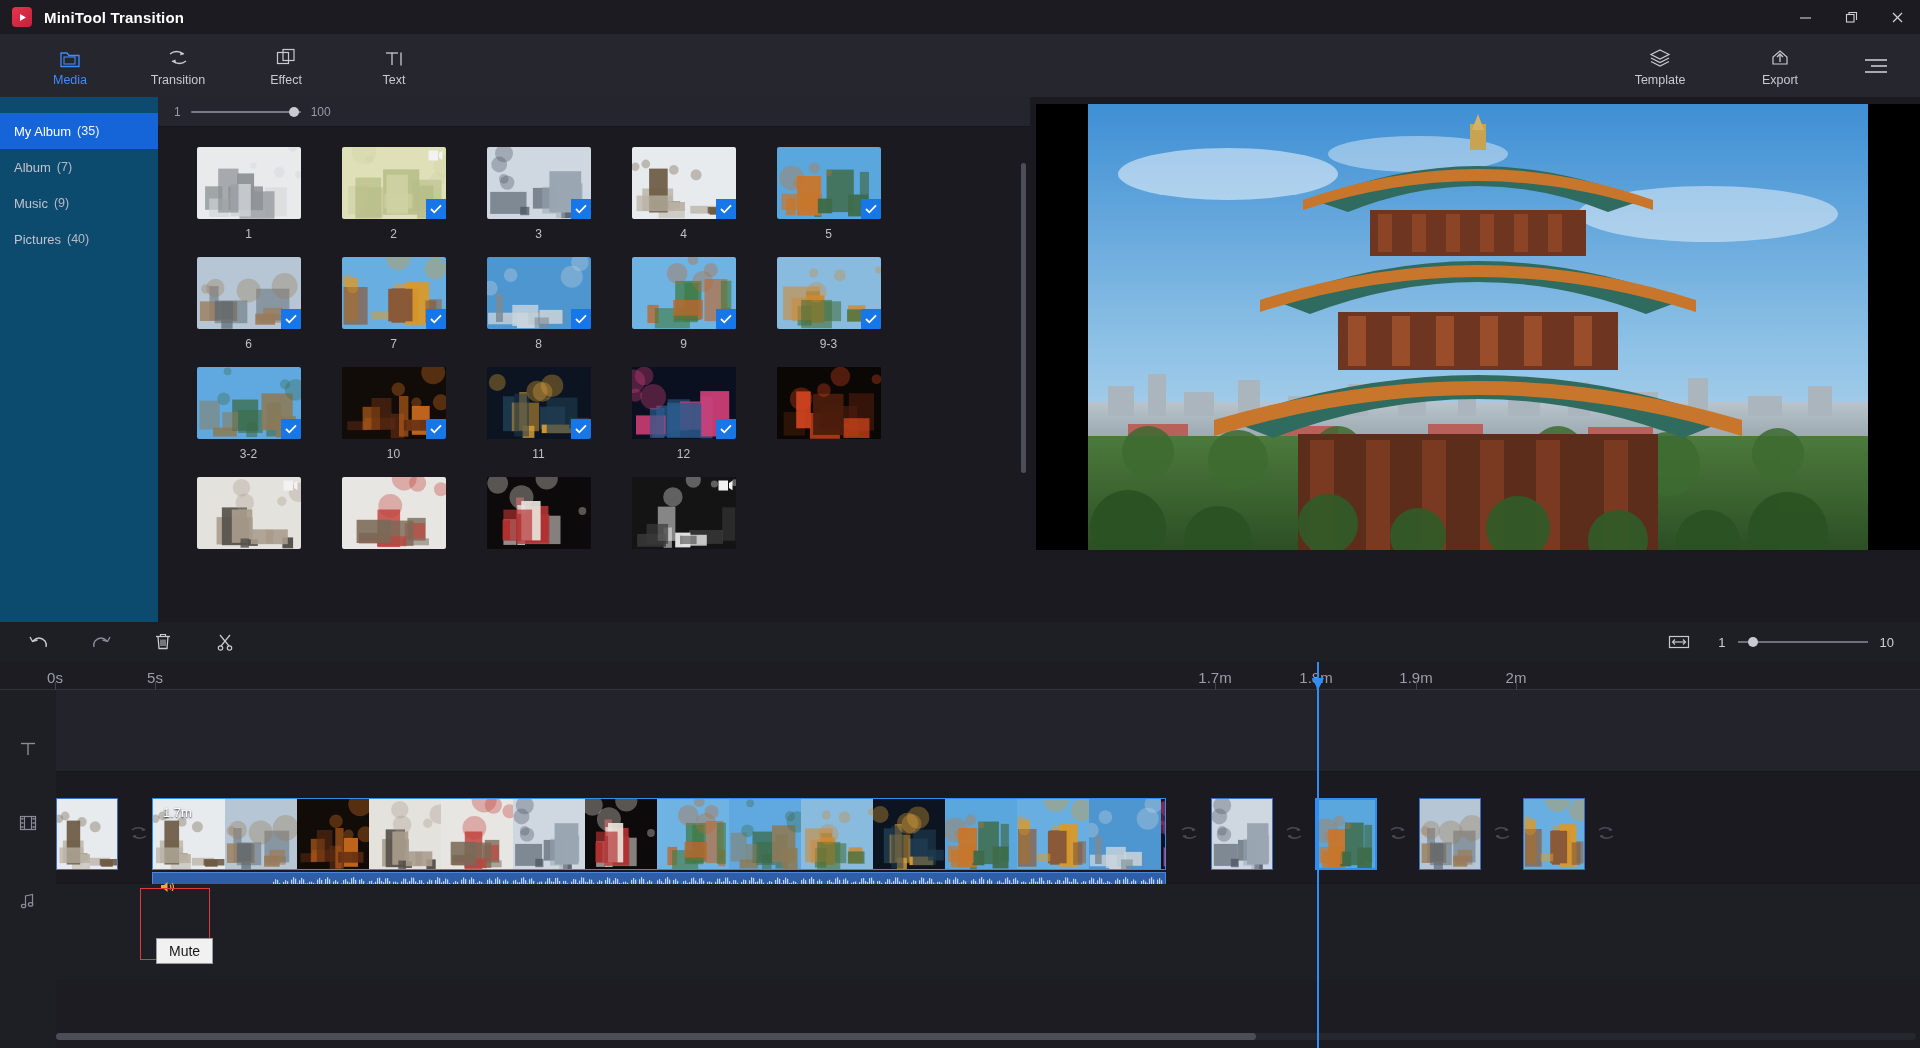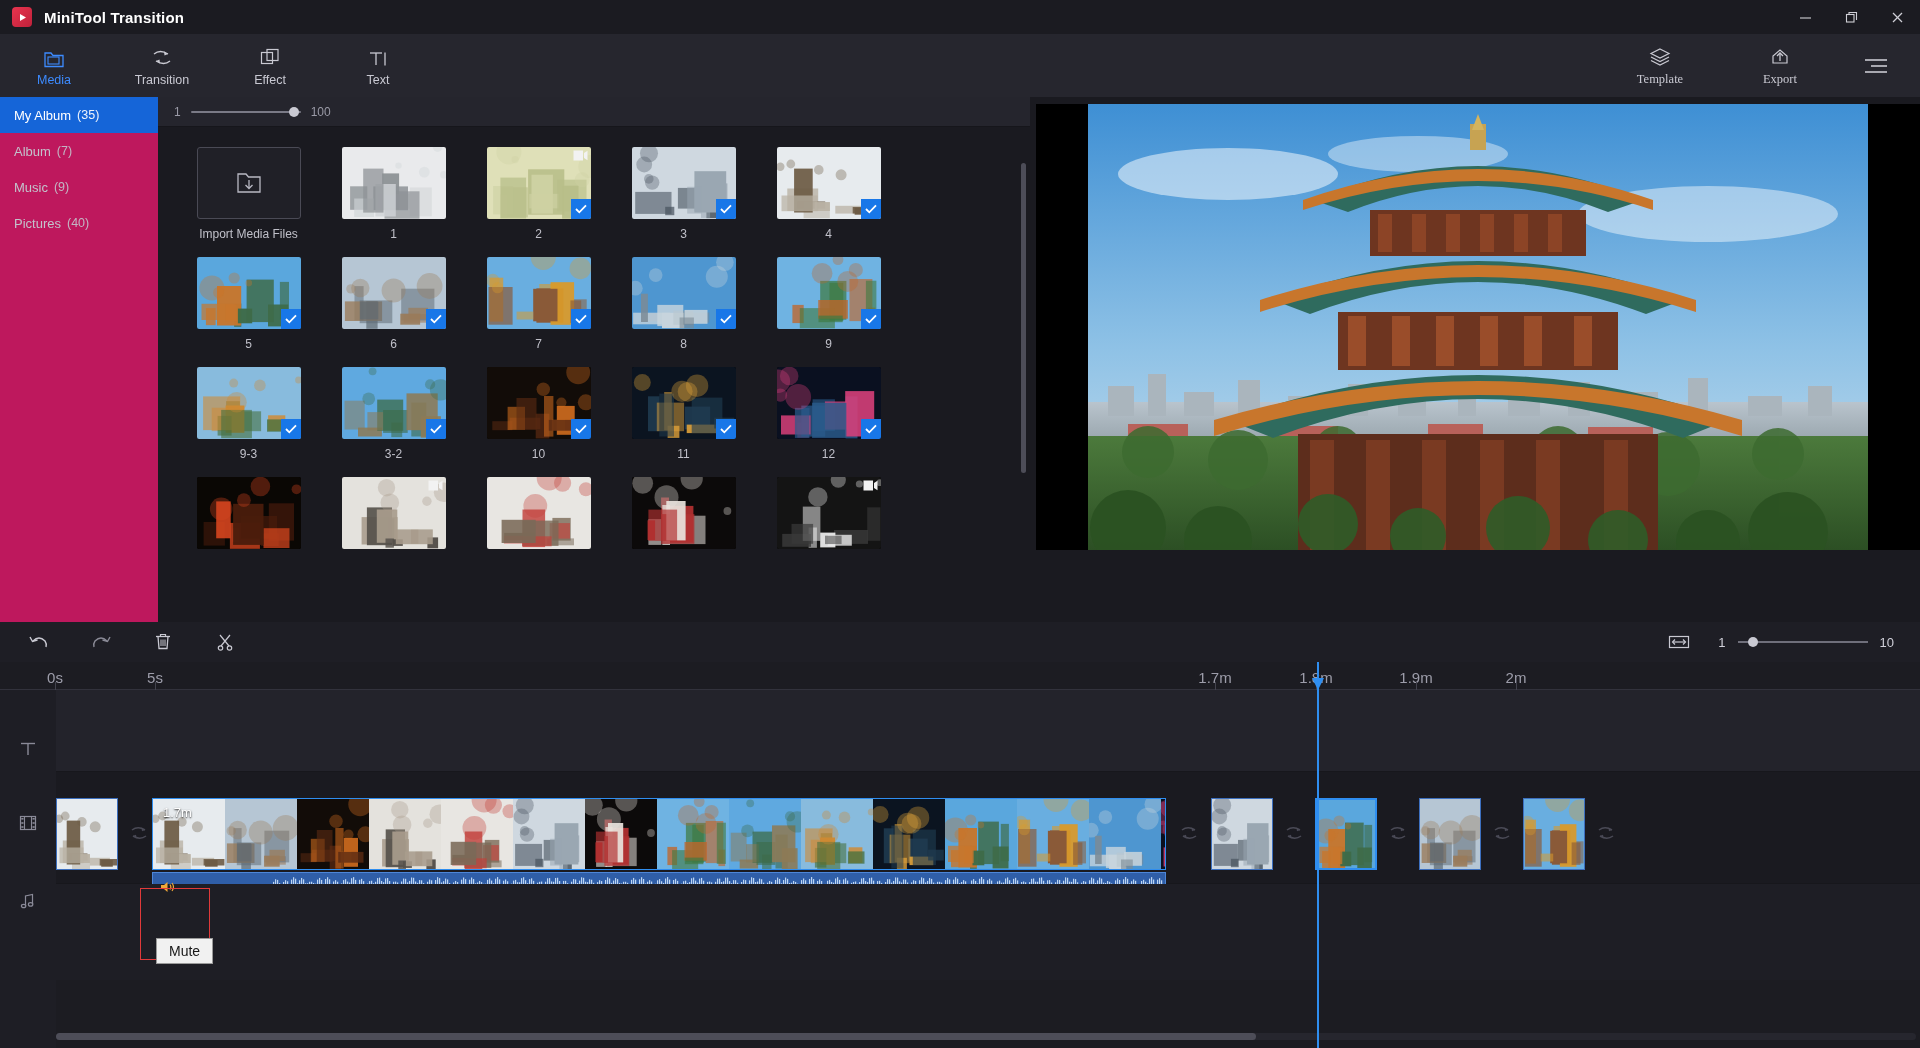--- a/index.html
+++ b/index.html
@@ -39,32 +39,32 @@
     position: absolute; left: 0; top: 34px; width: 1920px; height: 63px;
     background: #26262e; display: flex; align-items: center;
   }
   .ribbon-item {
     width: 108px; height: 63px; display: flex; flex-direction: column;
     align-items: center; justify-content: center; gap: 4px;
     font-size: 12.5px; color: #c9c9d2; position: relative;
   }
   .ribbon-item .ric { height: 24px; display: flex; align-items: flex-end; }
   .ribbon-item.active { color: #3d8bff; }
-  .ribbon-item:first-child { margin-left: 0px; }
+  .ribbon-item:first-child { margin-left: 16px; }
   .ribbon-right { margin-left: auto; display: flex; align-items: center; }
-  .ribbon-right .ribbon-item { width: 120px; font-family: Liberation Serif, serif; }
+  .ribbon-right .ribbon-item { width: 120px; }
   .hamburger {
     width: 72px; height: 63px; display: flex; align-items: center;
     justify-content: center; margin-right: 8px;
   }
 
   
   .sidebar {
     position: absolute; left: 0; top: 97px; width: 158px; height: 525px;
-    background: #be185d; padding-top: 0px;
+    background: #0c4a6e; padding-top: 16px;
   }
   .side-item {
     height: 36px; display: flex; align-items: center; padding-left: 14px;
     font-size: 13px; color: #c3c3cc; gap: 6px;
   }
   .side-item.active { background: #1565d8; color: #ffffff; }
   .side-count { font-size: 12.5px; opacity: 0.92; }
 
   
   .media-panel {
@@ -374,30 +374,20 @@
     <div class="media-toolbar">
       <span>1</span>
       <div class="thumb-slider">
         <div class="track"></div>
         <div class="knob"></div>
       </div>
       <span>100</span>
     </div>
     <div class="media-scroll">
       <div class="media-grid" id="media-grid">
-          <div class="media-cell">
-            <div class="import-box">
-    <svg width="30" height="28" viewBox="0 0 30 28">
-      <path d="M4 5 h8 l2.5 3 H26 v15 H4 z" fill="none" stroke="#b9b9c4" stroke-width="1.3"></path>
-      <line x1="15" y1="11" x2="15" y2="19" stroke="#b9b9c4" stroke-width="1.3"></line>
-      <polyline points="11.5,16 15,19.5 18.5,16" fill="none" stroke="#b9b9c4" stroke-width="1.3"></polyline>
-    </svg>
-            </div>
-  <div class="cell-label">Import Media Files</div>
-          </div>
           <div class="media-cell">
             <div class="cell-thumb">
       <svg width="104" height="72" viewBox="0 0 104 72" preserveAspectRatio="none">
     <rect width="104" height="72" fill="#e9eaec"></rect>
                 <rect x="40.1" y="26.4" width="17.0" height="36.0" fill="#8d9296" opacity="0.95"></rect>
                 <rect x="36.1" y="47.1" width="31.5" height="14.5" fill="#cfd3d6" opacity="0.61"></rect>
                 <rect x="8.1" y="39.3" width="17.2" height="23.5" fill="#8d9296" opacity="0.78"></rect>
                 <rect x="67.9" y="40.5" width="21.9" height="28.8" fill="#cfd3d6" opacity="0.53"></rect>
                 <rect x="31.3" y="39.4" width="34.7" height="23.8" fill="#8d9296" opacity="0.85"></rect>
                 <rect x="12.2" y="51.5" width="19.9" height="18.5" fill="#cfd3d6" opacity="0.64"></rect>

